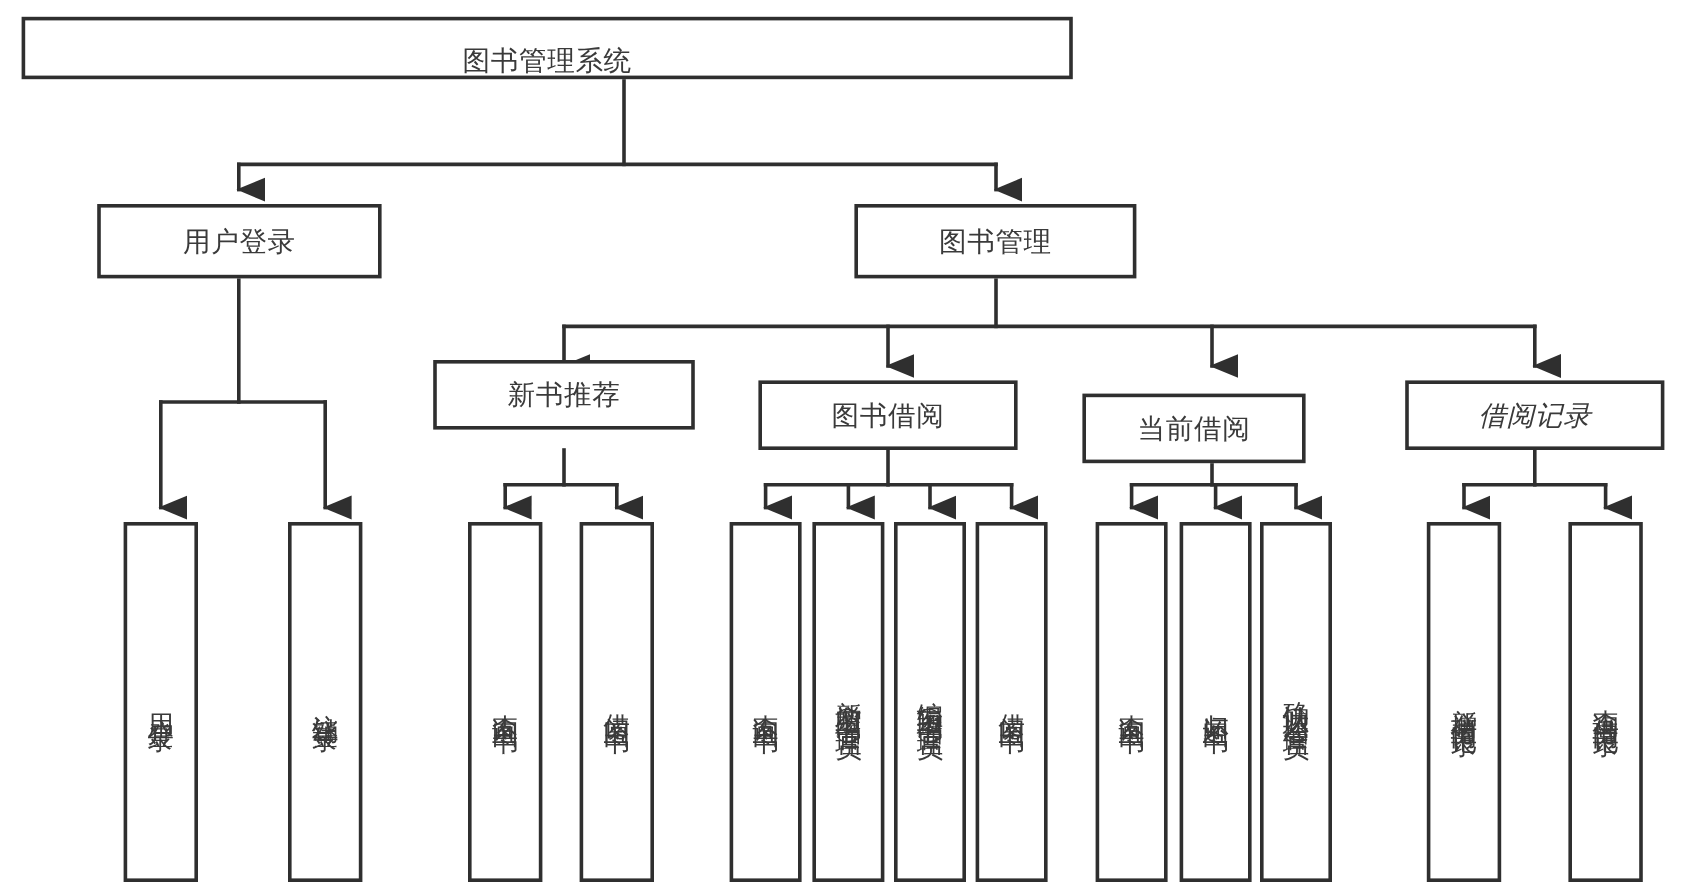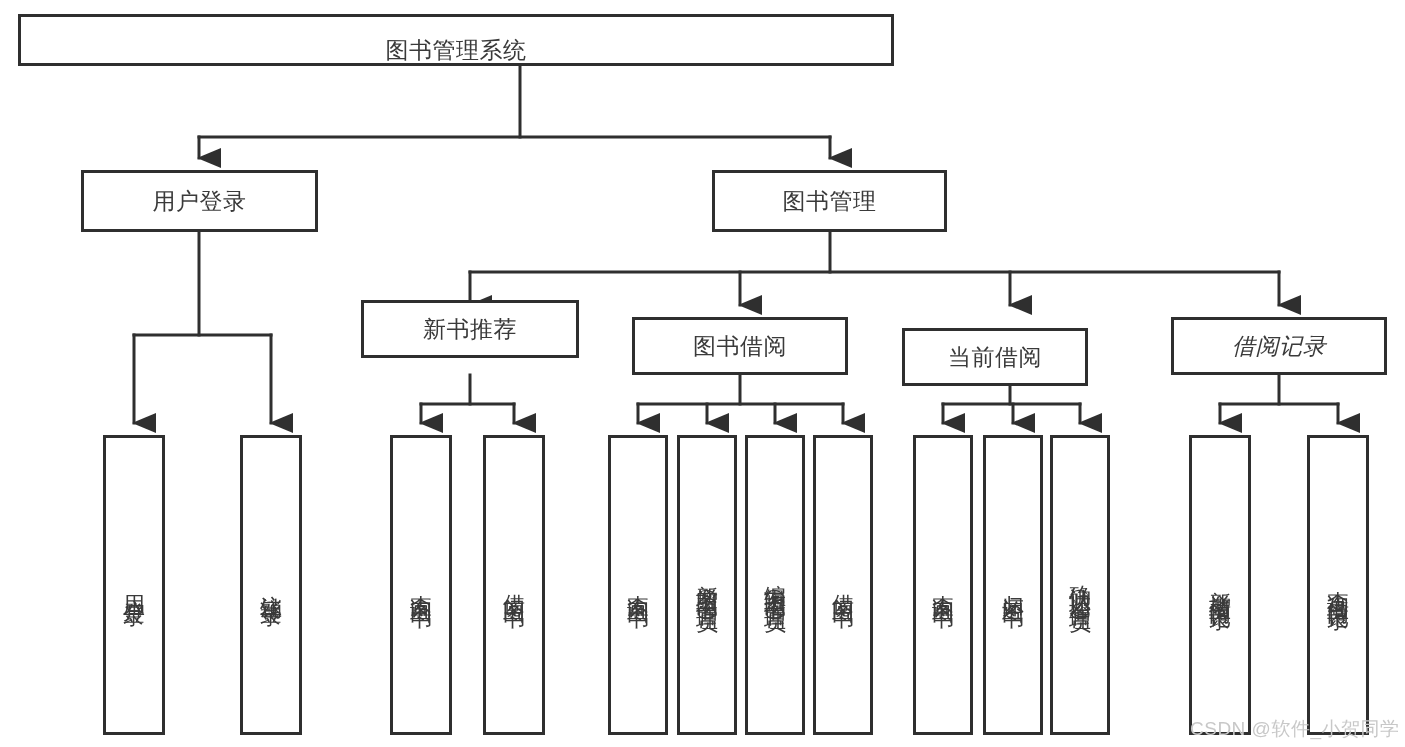--- a/index.html
+++ b/index.html
@@ -180,15 +180,14 @@
     <span class="node-label-v">确认归还（管理员）</span>
   </div>
 
   <div class="node-box" style="left:1189px; top:435px; width:62px; height:300px;">
     <span class="node-label-v">新增借阅记录</span>
   </div>
   <div class="node-box" style="left:1307px; top:435px; width:62px; height:300px;">
     <span class="node-label-v">查询借阅记录</span>
   </div>
 
-  <div class="watermark" style="left:1190px; top:716px;">CSDN @软件_小贺同学</div>
 
 </div>
 
 </body></html>

